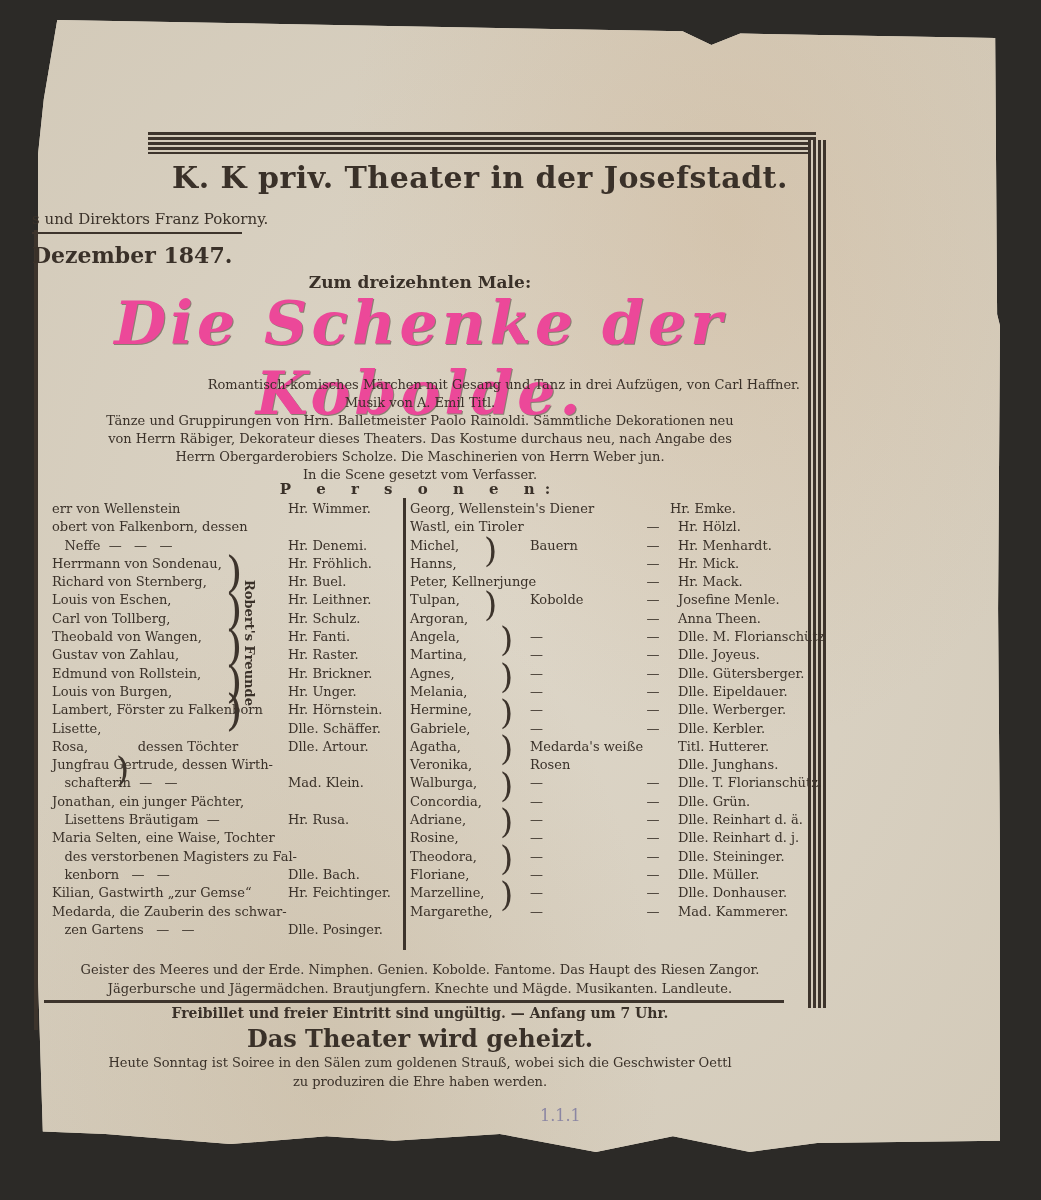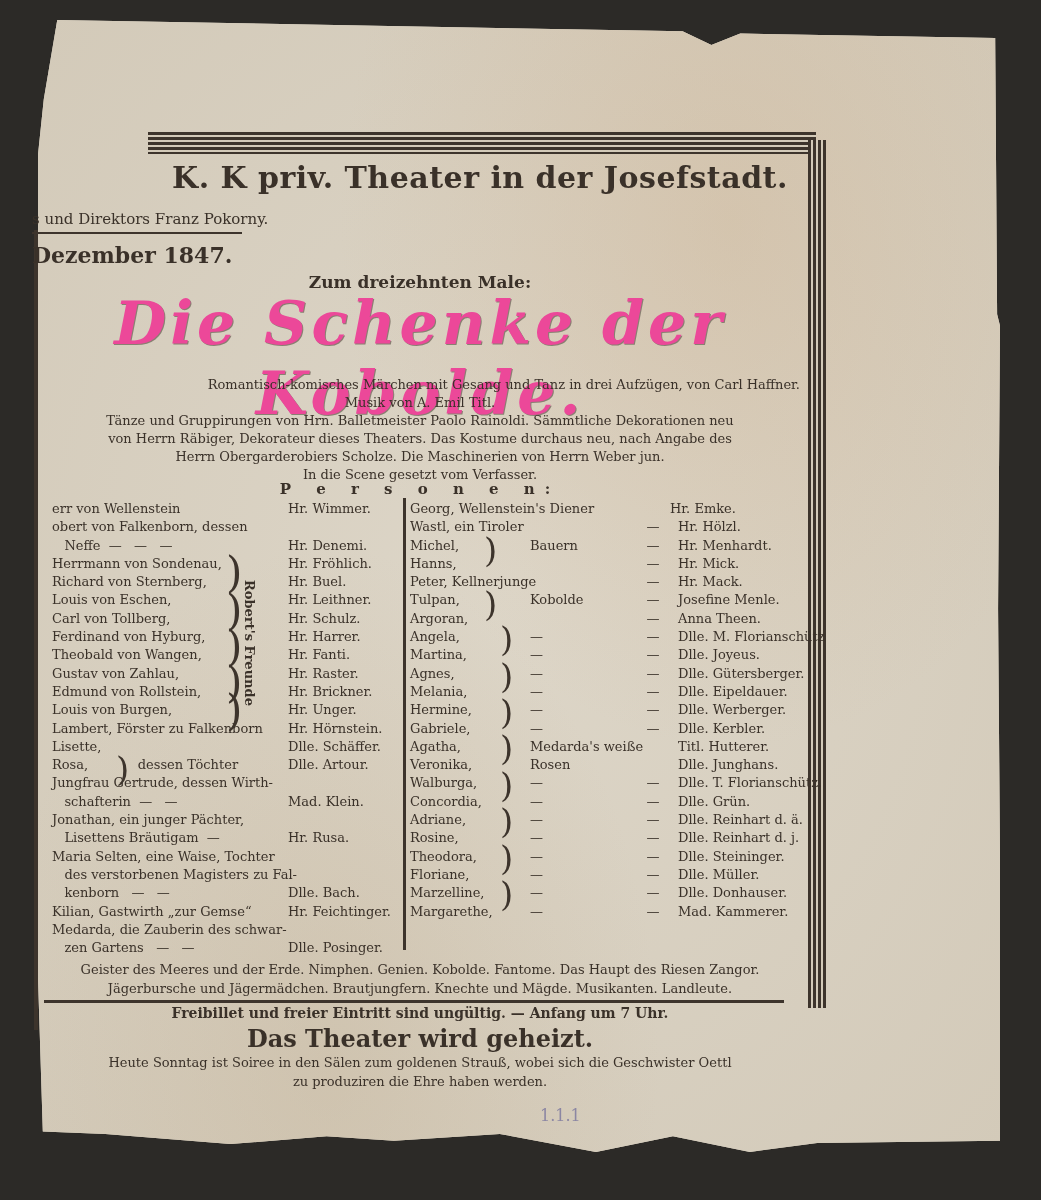--- a/index.html
+++ b/index.html
@@ -95,24 +95,20 @@
     </div>
   <div class="row">
       <span class="role">Louis von Eschen,</span>
       <span class="actor">Hr. Leithner.</span>
     </div>
   <div class="row">
       <span class="role">Carl von Tollberg,</span>
       <span class="actor">Hr. Schulz.</span>
     </div>
   <div class="row">
-      <span class="role">Ferdinand von Hyburg,</span>
-      <span class="actor">Hr. Harrer.</span>
-    </div>
-  <div class="row">
       <span class="role">Theobald von Wangen,</span>
       <span class="actor">Hr. Fanti.</span>
     </div>
   <div class="row">
       <span class="role">Gustav von Zahlau,</span>
       <span class="actor">Hr. Raster.</span>
     </div>
   <div class="row">
       <span class="role">Edmund von Rollstein,</span>
       <span class="actor">Hr. Brickner.</span>

